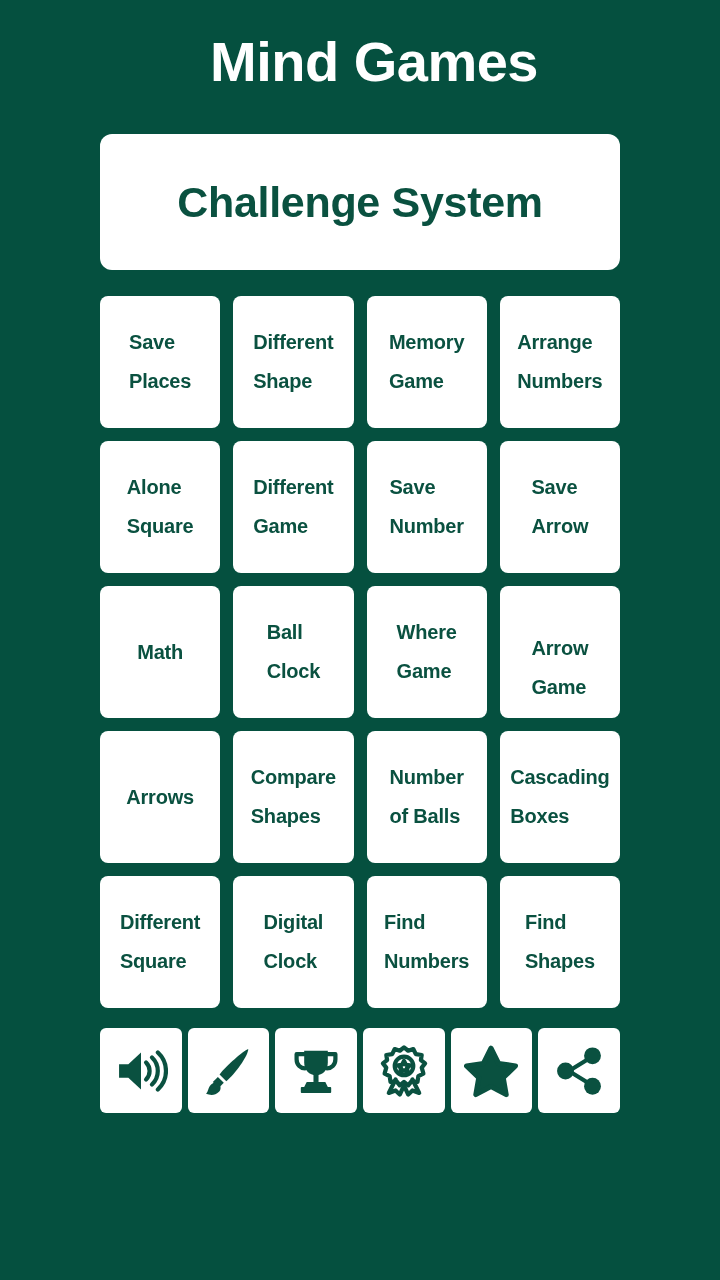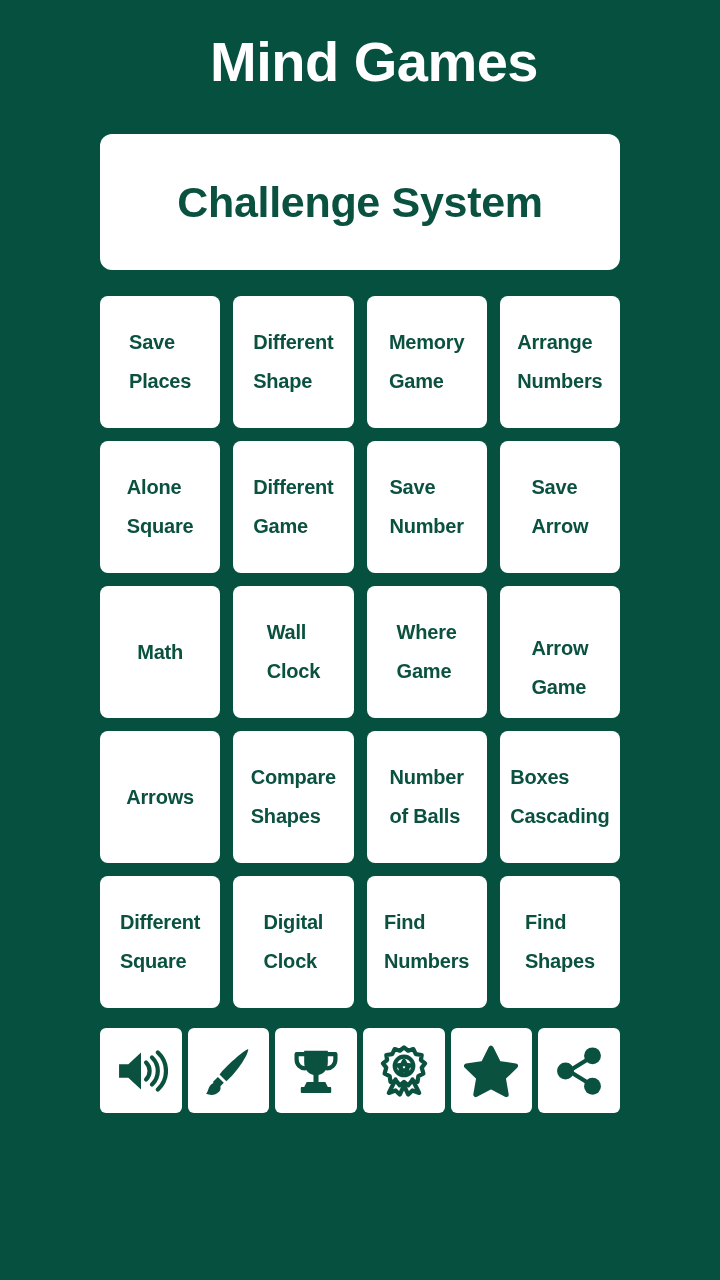--- a/index.html
+++ b/index.html
@@ -173,21 +173,21 @@
         <div class="tile-label" style="word-spacing: normal;">
           <div>Save</div>
           <div>Arrow</div>
         </div>
       </div>
       <div class="tile">
         <div class="tile-label" style="word-spacing: normal;">Math</div>
       </div>
       <div class="tile">
         <div class="tile-label" style="word-spacing: normal;">
-          <div>Wall</div>
+          <div>Ball</div>
           <div>Clock</div>
         </div>
       </div>
       <div class="tile">
         <div class="tile-label" style="word-spacing: normal;">
           <div>Where</div>
           <div>Game</div>
         </div>
       </div>
       <div class="tile">
@@ -208,22 +208,22 @@
         </div>
       </div>
       <div class="tile">
         <div class="tile-label" style="word-spacing: normal;">
           <div>Number</div>
           <div>of Balls</div>
         </div>
       </div>
       <div class="tile">
         <div class="tile-label" style="word-spacing: normal;">
+          <div>Cascading</div>
           <div>Boxes</div>
-          <div>Cascading</div>
         </div>
       </div>
       <div class="tile">
         <div class="tile-label" style="word-spacing: normal;">
           <div>Different</div>
           <div>Square</div>
         </div>
       </div>
       <div class="tile">
         <div class="tile-label" style="word-spacing: normal;">

